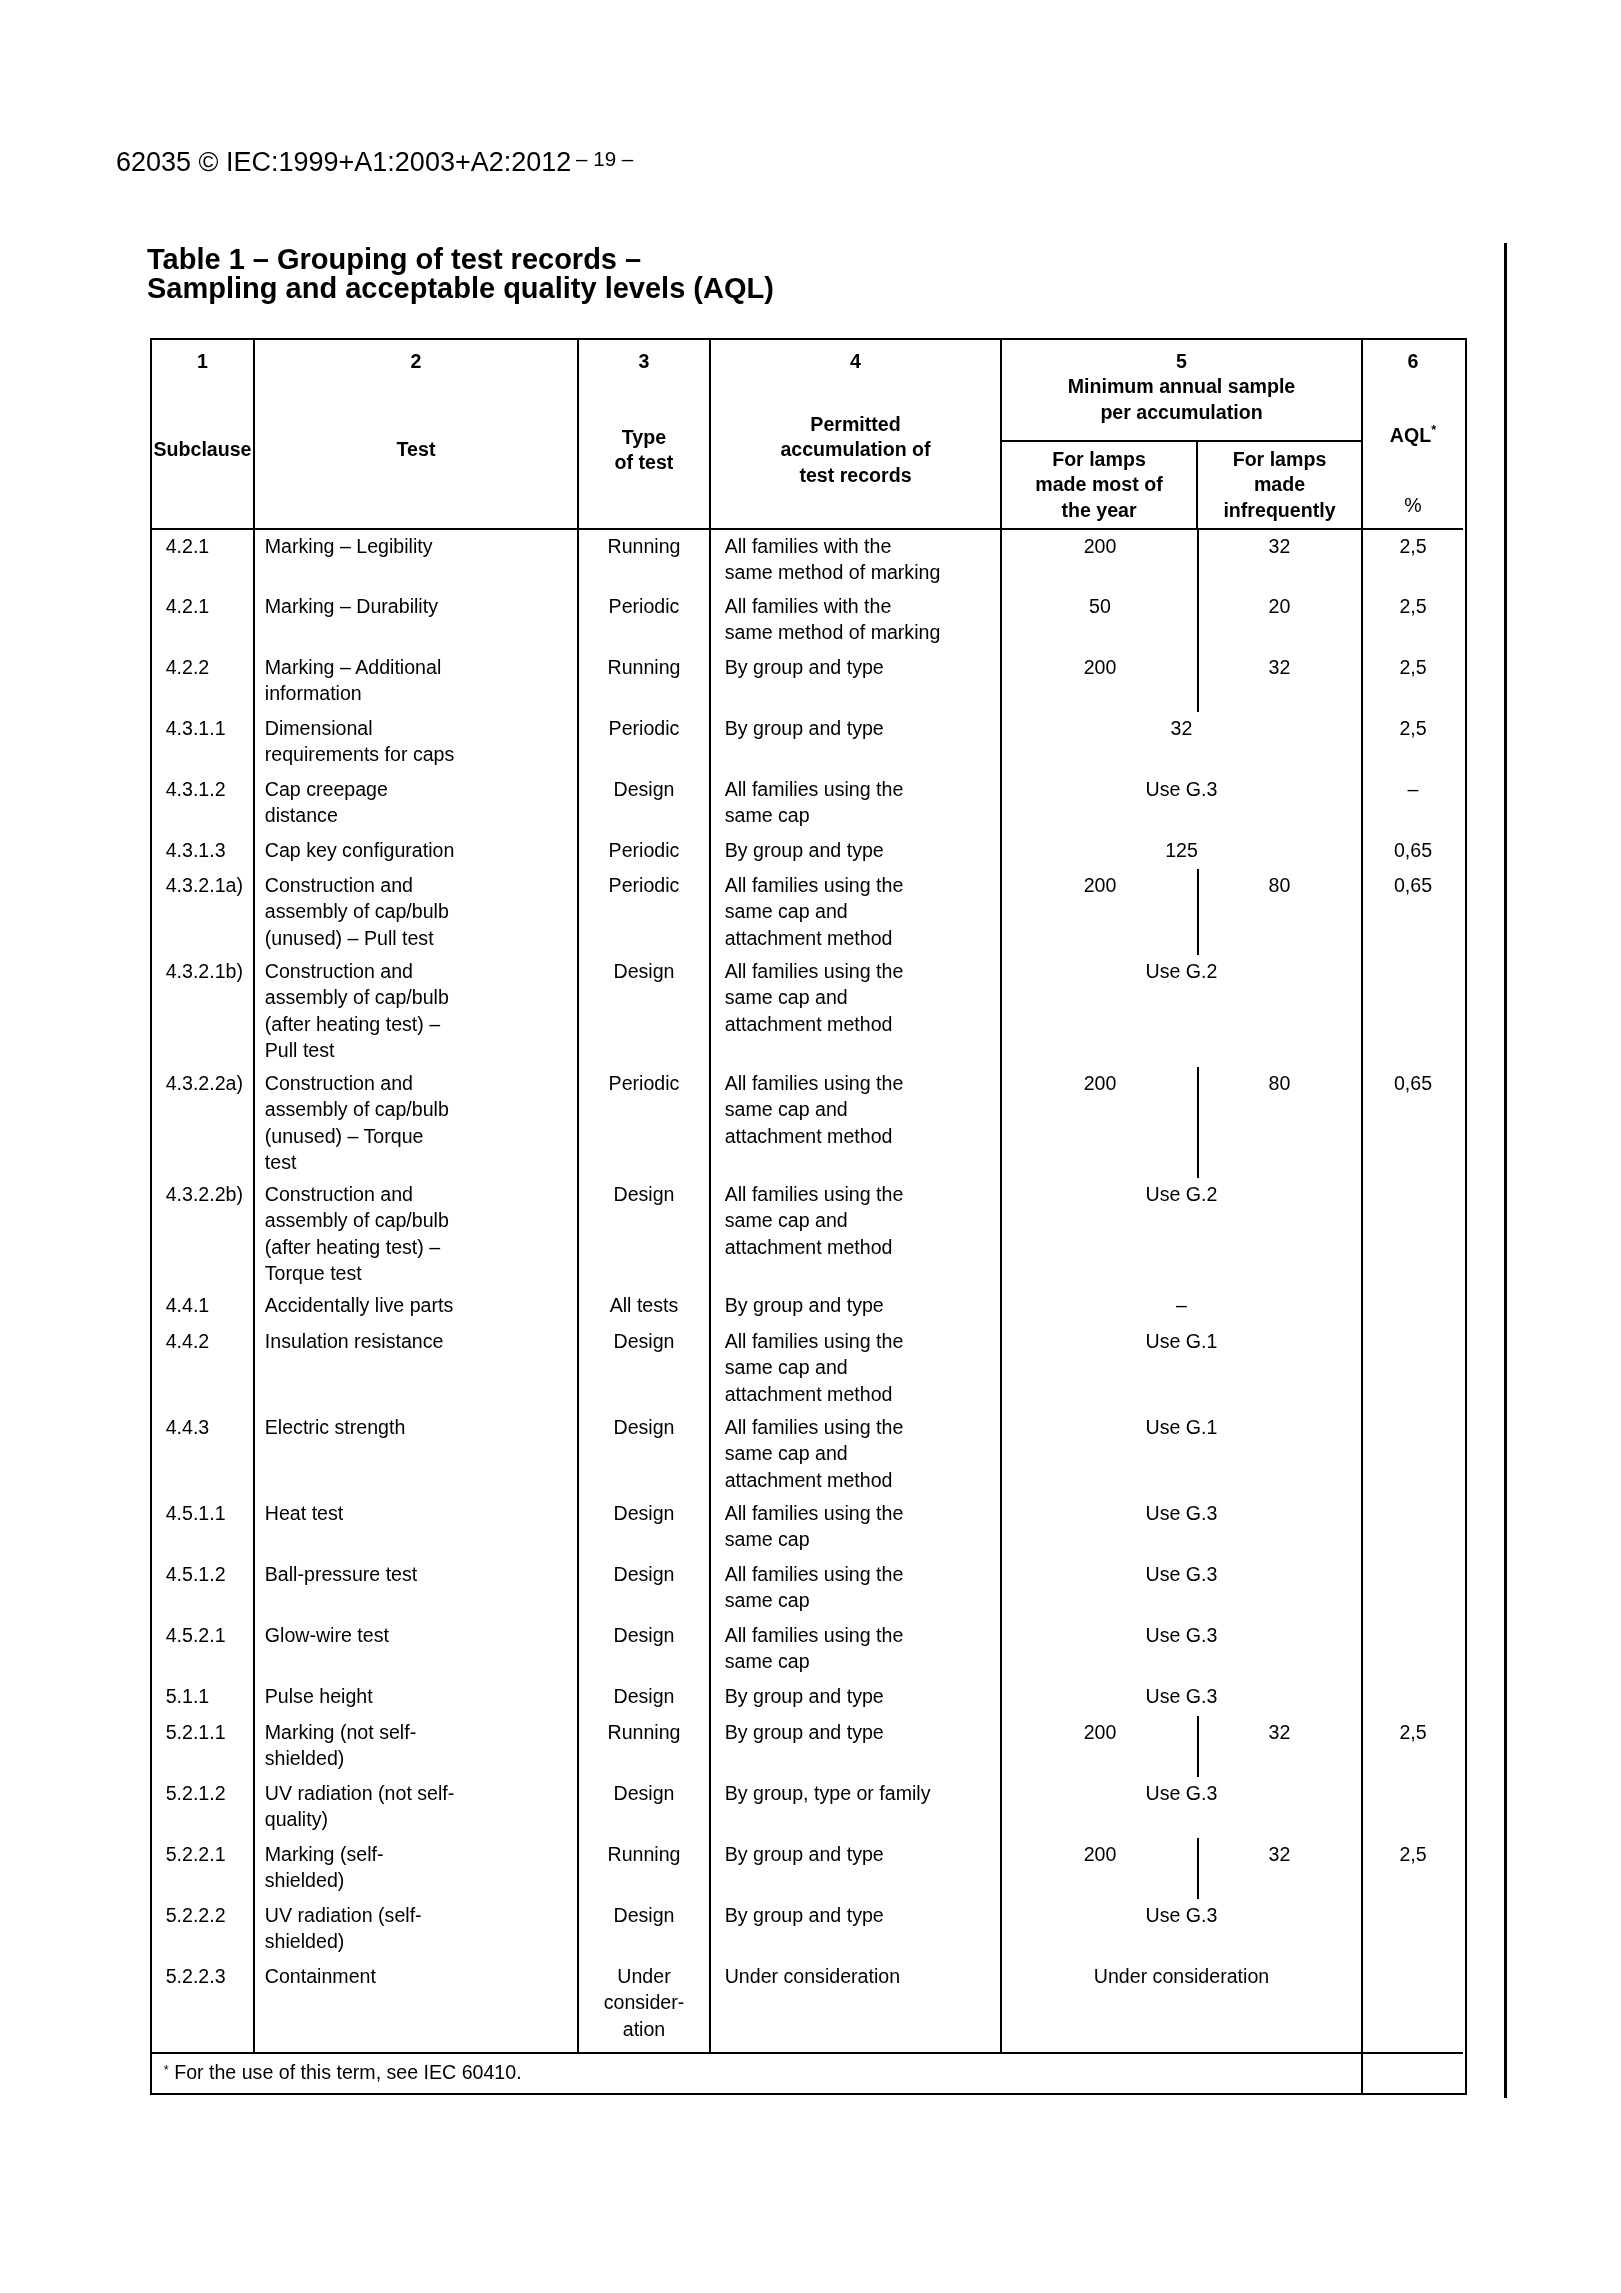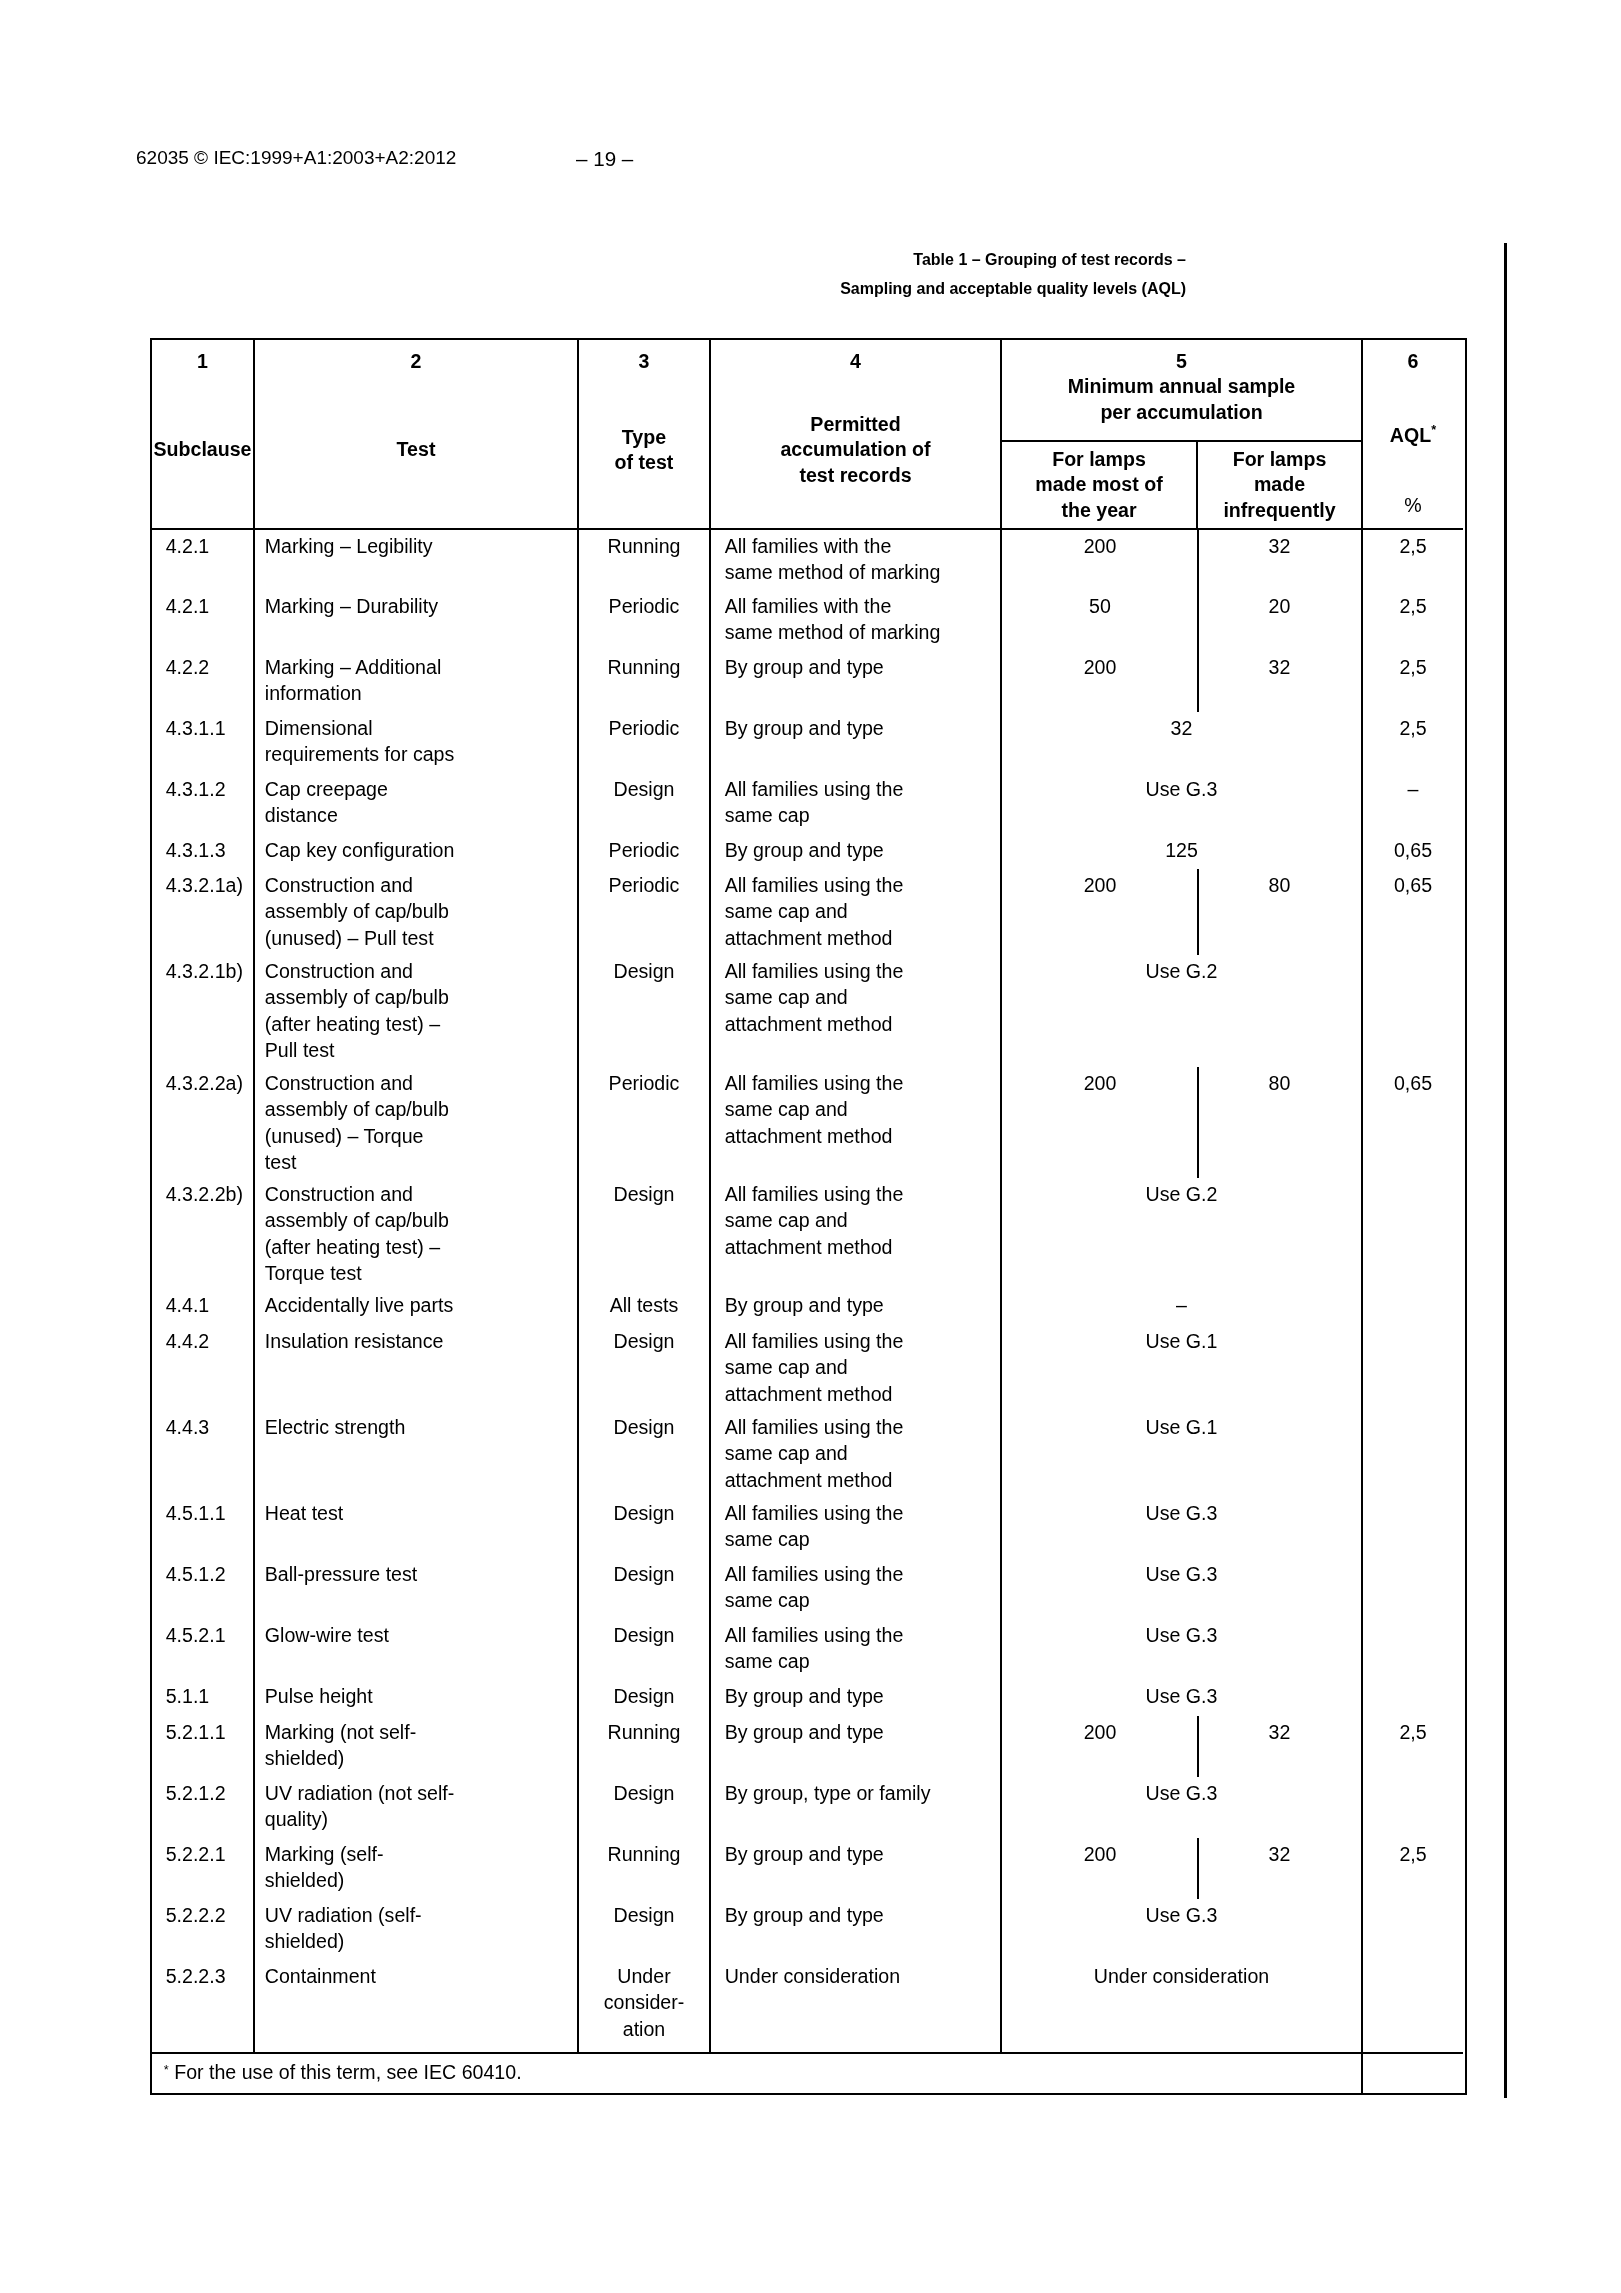--- a/index.html
+++ b/index.html
@@ -3,25 +3,25 @@
 <meta charset="utf-8">
 <style>
   html,body{margin:0;padding:0;}
   body{
     width:1621px;height:2294px;background:#ffffff;color:#000;
     font-family:"Liberation Sans","DejaVu Sans",sans-serif;
     position:relative;overflow:hidden;
   }
   .pre{white-space:pre-line;}
   
-  .doc-ref{position:absolute;top:147px;left:136px;font-size:19px;}
+  .doc-ref{position:absolute;top:147px;left:116px;font-size:27px;}
   .page-num{position:absolute;top:147px;left:576px;font-size:20.6px;}
   
   .tbl-title{position:absolute;top:245px;left:147px;width:1039px;
-    text-align:right;font-weight:bold;font-size:16px;line-height:29px;}
+    text-align:left;font-weight:bold;font-size:29px;line-height:29px;}
   
   .tbl-wrap{position:absolute;left:150px;top:338px;width:1317px;
     border:2.9px solid #000;box-sizing:border-box;background:#fff;}
   table{border-collapse:collapse;table-layout:fixed;width:1311px;}
   th,td{padding:0;vertical-align:top;font-size:19.6px;line-height:26.5px;font-weight:normal;}
   
   tr.h1{height:101px;} tr.h2{height:88px;}
   th{text-align:center;}
   th.bspan .hcell{display:flex;flex-direction:column;height:186px;}
   th.c5group .hcell{display:flex;flex-direction:column;height:98px;}

